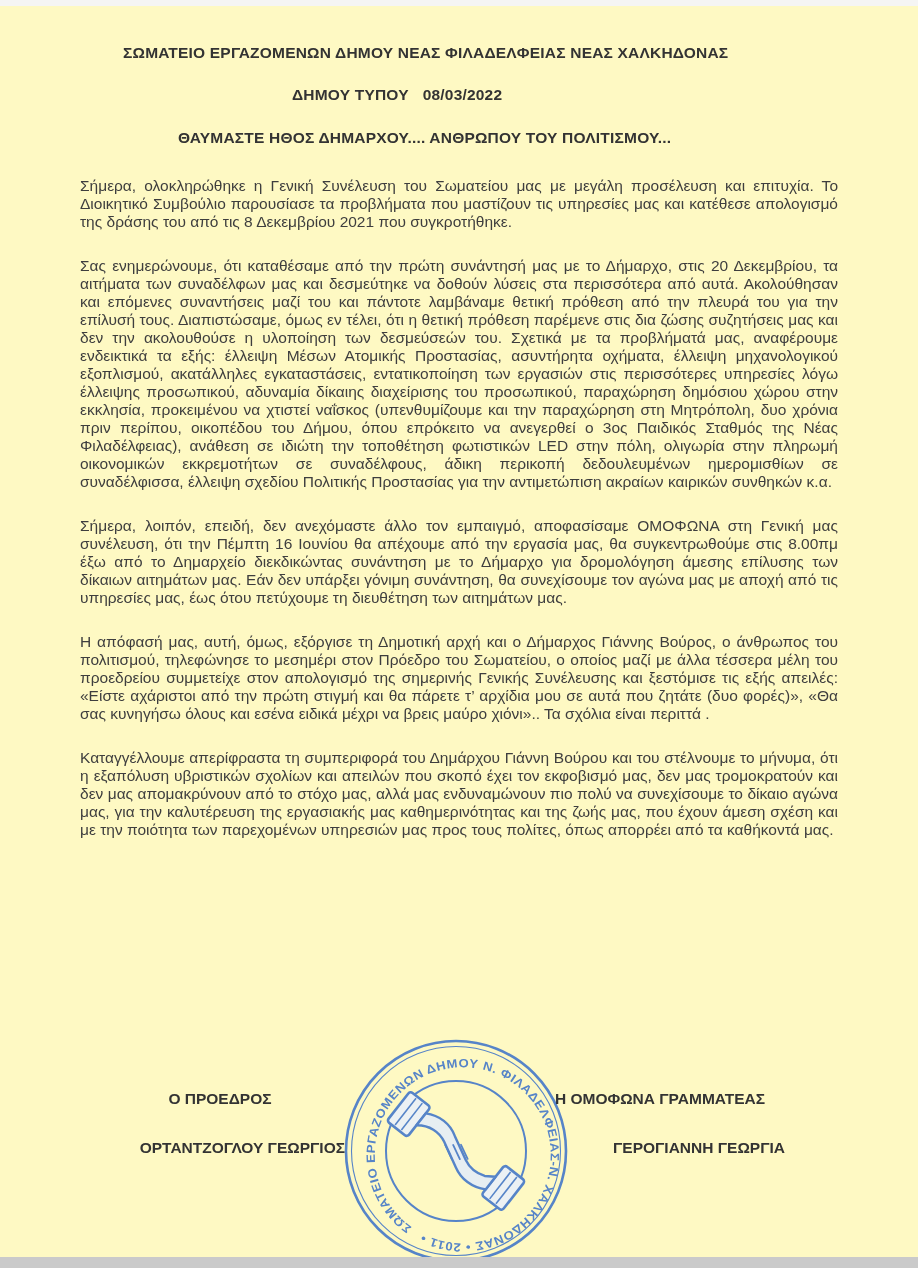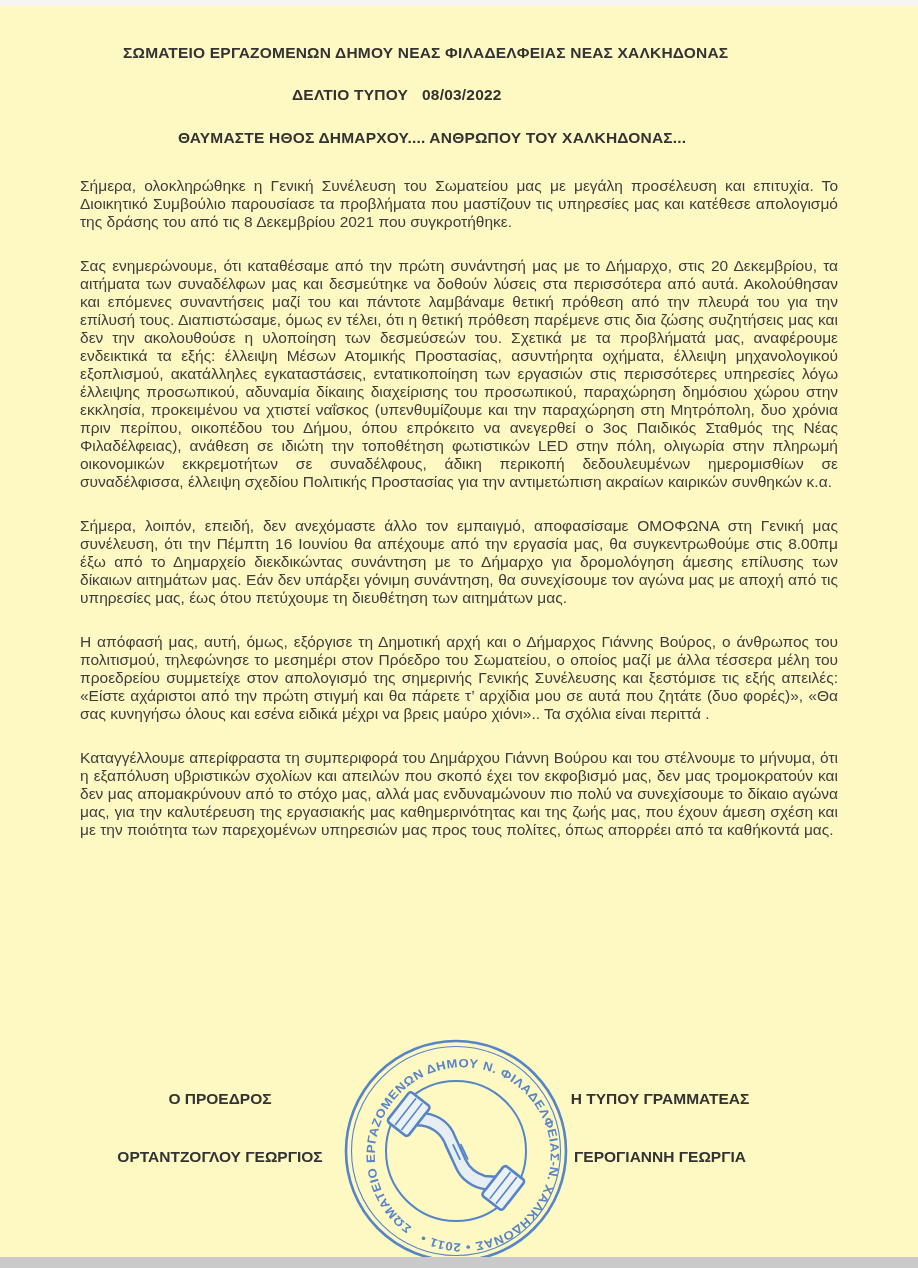--- a/index.html
+++ b/index.html
@@ -28,21 +28,21 @@
     text-align:justify;
     font-size:15.5px;
     line-height:18px;
     color:#3e3e3e;
   }
   .doc-body p { margin:0 0 26px 0; }
 
   .sig-area { position:absolute; left:0; top:1032px; width:918px; height:236px; }
   .sig-col { position:absolute; text-align:center; font-weight:700; color:#333; font-size:15.5px; }
   .sig-col .role { display:block; }
-  .sig-col .name { display:block; margin-top:40px; white-space:nowrap; }
+  .sig-col .name { display:block; margin-top:31px; white-space:nowrap;text-align:right; }
   .sig-left  { left:95px;  top:58px; width:250px; }
   .sig-right { left:535px; top:58px; width:250px; }
 
   .stamp {
     position:absolute; left:341px; top:4px;
     width:230px; height:230px;
     opacity:0.88;
   }
   .bottom-bar {
     position:absolute; left:0; bottom:0; width:918px; height:11px;
@@ -50,23 +50,23 @@
   }
 </style>
 </head>
 <body>
 
 <div class="page">
 
   <div class="doc-header">
     <div class="h-line h-org">ΣΩΜΑΤΕΙΟ ΕΡΓΑΖΟΜΕΝΩΝ ΔΗΜΟΥ ΝΕΑΣ ΦΙΛΑΔΕΛΦΕΙΑΣ ΝΕΑΣ ΧΑΛΚΗΔΟΝΑΣ</div>
     <div class="h-line h-typeline">
-      <span>ΔΕΛΤΙΟ ΤΥΠΟΥ</span><span class="h-date">08/03/2022</span>
+      <span>ΔΗΜΟΥ ΤΥΠΟΥ</span><span class="h-date">08/03/2022</span>
     </div>
-    <div class="h-line h-headline">ΘΑΥΜΑΣΤΕ ΗΘΟΣ ΔΗΜΑΡΧΟΥ.... ΑΝΘΡΩΠΟΥ ΤΟΥ ΧΑΛΚΗΔΟΝΑΣ...</div>
+    <div class="h-line h-headline">ΘΑΥΜΑΣΤΕ ΗΘΟΣ ΔΗΜΑΡΧΟΥ.... ΑΝΘΡΩΠΟΥ ΤΟΥ ΠΟΛΙΤΙΣΜΟΥ...</div>
   </div>
 
   <div class="doc-body">
     <p>Σήμερα, ολοκληρώθηκε η Γενική Συνέλευση του Σωματείου μας με μεγάλη προσέλευση και επιτυχία. Το Διοικητικό Συμβούλιο παρουσίασε τα προβλήματα που μαστίζουν τις υπηρεσίες μας και κατέθεσε απολογισμό της δράσης του από τις 8 Δεκεμβρίου 2021 που συγκροτήθηκε.</p>
     <p>Σας ενημερώνουμε, ότι καταθέσαμε από την πρώτη συνάντησή μας με το Δήμαρχο, στις 20 Δεκεμβρίου, τα αιτήματα των συναδέλφων μας και δεσμεύτηκε να δοθούν λύσεις στα περισσότερα από αυτά. Ακολούθησαν και επόμενες συναντήσεις μαζί του και πάντοτε λαμβάναμε θετική πρόθεση από την πλευρά του για την επίλυσή τους. Διαπιστώσαμε, όμως εν τέλει, ότι η θετική πρόθεση παρέμενε στις δια ζώσης συζητήσεις μας και δεν την ακολουθούσε η υλοποίηση των δεσμεύσεών του. Σχετικά με τα προβλήματά μας, αναφέρουμε ενδεικτικά τα εξής: έλλειψη Μέσων Ατομικής Προστασίας, ασυντήρητα οχήματα, έλλειψη μηχανολογικού εξοπλισμού, ακατάλληλες εγκαταστάσεις, εντατικοποίηση των εργασιών στις περισσότερες υπηρεσίες λόγω έλλειψης προσωπικού, αδυναμία δίκαιης διαχείρισης του προσωπικού, παραχώρηση δημόσιου χώρου στην εκκλησία, προκειμένου να χτιστεί ναΐσκος (υπενθυμίζουμε και την παραχώρηση στη Μητρόπολη, δυο χρόνια πριν περίπου, οικοπέδου του Δήμου, όπου επρόκειτο να ανεγερθεί ο 3ος Παιδικός Σταθμός της Νέας Φιλαδέλφειας), ανάθεση σε ιδιώτη την τοποθέτηση φωτιστικών LED στην πόλη, ολιγωρία στην πληρωμή οικονομικών εκκρεμοτήτων σε συναδέλφους, άδικη περικοπή δεδουλευμένων ημερομισθίων σε συναδέλφισσα, έλλειψη σχεδίου Πολιτικής Προστασίας για την αντιμετώπιση ακραίων καιρικών συνθηκών κ.α.</p>
     <p>Σήμερα, λοιπόν, επειδή, δεν ανεχόμαστε άλλο τον εμπαιγμό, αποφασίσαμε ΟΜΟΦΩΝΑ στη Γενική μας συνέλευση, ότι την Πέμπτη 16 Ιουνίου θα απέχουμε από την εργασία μας, θα συγκεντρωθούμε στις 8.00πμ έξω από το Δημαρχείο διεκδικώντας συνάντηση με το Δήμαρχο για δρομολόγηση άμεσης επίλυσης των δίκαιων αιτημάτων μας. Εάν δεν υπάρξει γόνιμη συνάντηση, θα συνεχίσουμε τον αγώνα μας με αποχή από τις υπηρεσίες μας, έως ότου πετύχουμε τη διευθέτηση των αιτημάτων μας.</p>
     <p>Η απόφασή μας, αυτή, όμως, εξόργισε τη Δημοτική αρχή και ο Δήμαρχος Γιάννης Βούρος, ο άνθρωπος του πολιτισμού, τηλεφώνησε το μεσημέρι στον Πρόεδρο του Σωματείου, ο οποίος μαζί με άλλα τέσσερα μέλη του προεδρείου συμμετείχε στον απολογισμό της σημερινής Γενικής Συνέλευσης και ξεστόμισε τις εξής απειλές: «Είστε αχάριστοι από την πρώτη στιγμή και θα πάρετε τ’ αρχίδια μου σε αυτά που ζητάτε (δυο φορές)», «Θα σας κυνηγήσω όλους και εσένα ειδικά μέχρι να βρεις μαύρο χιόνι».. Τα σχόλια είναι περιττά .</p>
     <p>Καταγγέλλουμε απερίφραστα τη συμπεριφορά του Δημάρχου Γιάννη Βούρου και του στέλνουμε το μήνυμα, ότι η εξαπόλυση υβριστικών σχολίων και απειλών που σκοπό έχει τον εκφοβισμό μας, δεν μας τρομοκρατούν και δεν μας απομακρύνουν από το στόχο μας, αλλά μας ενδυναμώνουν πιο πολύ να συνεχίσουμε το δίκαιο αγώνα μας, για την καλυτέρευση της εργασιακής μας καθημερινότητας και της ζωής μας, που έχουν άμεση σχέση και με την ποιότητα των παρεχομένων υπηρεσιών μας προς τους πολίτες, όπως απορρέει από τα καθήκοντά μας.</p>
   </div>
 
@@ -103,21 +103,21 @@
         <path d="M68,104 C80,97 94,97 105,104 L128,116 C136,120 145,120 153,117 L162,111 L162,127 C150,134 136,134 125,128 L100,115 C90,110 78,111 68,119 Z" fill="#e4edf9" stroke="#3f74c9" stroke-width="2.4" stroke-linejoin="round"></path>
         <g stroke="#3f74c9" stroke-width="1.8" stroke-linecap="round">
           <line x1="103" y1="117" x2="117" y2="124"></line>
           <line x1="109" y1="112" x2="123" y2="119"></line>
           <line x1="115" y1="107" x2="129" y2="114"></line>
         </g>
       </g>
     </svg>
 
     <div class="sig-col sig-right">
-      <span class="role">Η ΤΥΠΟΥ ΓΡΑΜΜΑΤΕΑΣ</span>
+      <span class="role">Η ΟΜΟΦΩΝΑ ΓΡΑΜΜΑΤΕΑΣ</span>
       <span class="name">ΓΕΡΟΓΙΑΝΝΗ ΓΕΩΡΓΙΑ</span>
     </div>
 
   </div>
 
   <div class="bottom-bar"></div>
 
 </div>
 
 </body></html>

